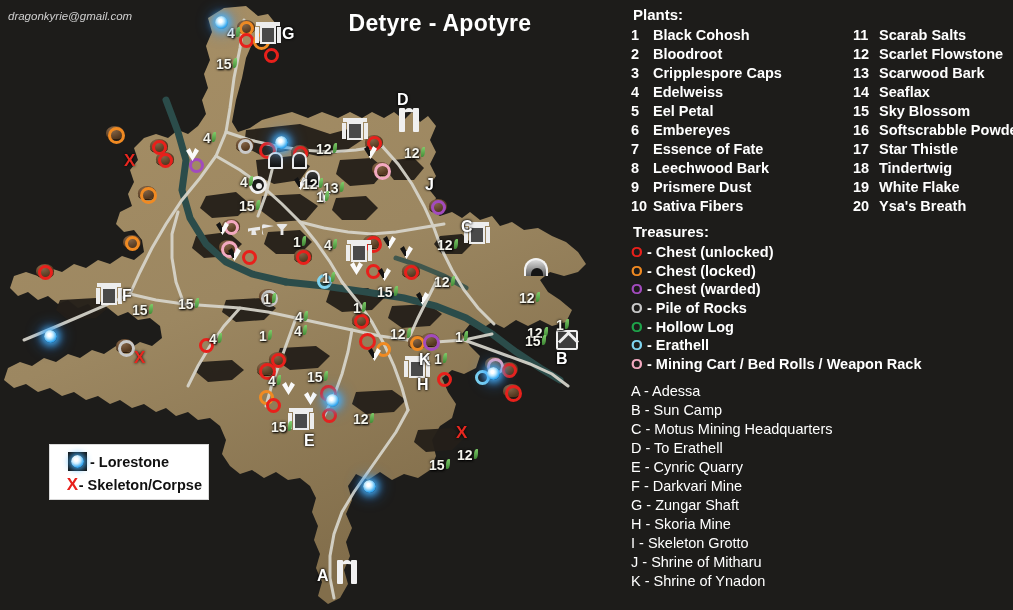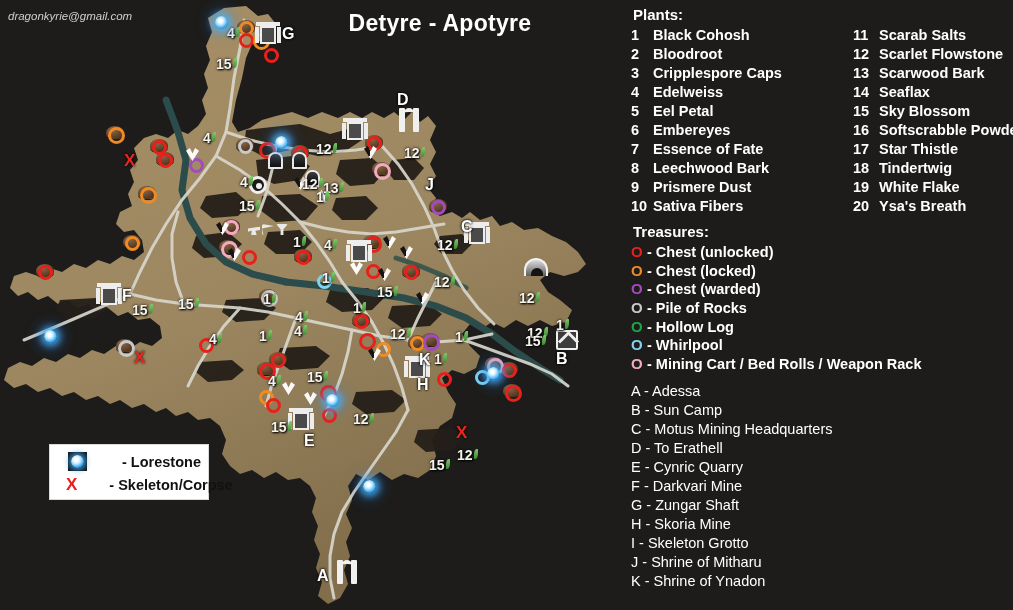--- a/index.html
+++ b/index.html
@@ -85,21 +85,21 @@
 
   
   #lorestone-legend{position:absolute;left:49px;top:444px;width:160px;height:56px;z-index:45;
     background:#ffffff;border:1px solid #d9d9d9;box-sizing:border-box;padding:5px 6px;}
   #lorestone-legend .row{display:flex;align-items:center;height:23px;}
   #lorestone-legend .sw{width:19px;height:19px;background:#111;position:relative;margin-left:12px;margin-right:3px;}
   #lorestone-legend .sw .orb{position:absolute;left:3px;top:3px;width:13px;height:13px;border-radius:50%;
     background:radial-gradient(circle at 40% 36%,#fff 15%,#cfeeff 35%,#3aaaf2 65%,#0a63b4 100%);
     box-shadow:0 0 6px 2px rgba(70,180,255,.9);}
   #lorestone-legend .xg{width:19px;text-align:center;color:#e8201b;font-size:17px;font-weight:bold;margin-left:10px;}
-  #lorestone-legend .lbl{font-size:14.5px;font-weight:bold;color:#111;white-space:nowrap;margin-left:32px;}
+  #lorestone-legend .lbl{font-size:14.5px;font-weight:bold;color:#111;white-space:nowrap;}
 
   
   #side-panel{position:absolute;left:623px;top:0;width:413px;height:610px;background:#1d1c1a;
     padding:6px 0 0 8px;box-sizing:border-box;}
   .sect-head{font-size:15px;font-weight:bold;color:#ffffff;margin:0 0 2px 2px;line-height:18px;}
   #plants-grid{display:grid;grid-template-columns:22px 200px 26px auto;row-gap:0;
     column-gap:0;margin-bottom:7px;}
   .pl-idx{font-size:14.5px;font-weight:bold;color:#fff;line-height:19px;text-align:left;}
   .pl-name{font-size:14.5px;font-weight:bold;color:#fff;line-height:19px;white-space:nowrap;}
   #treasure-list{margin-top:1px;}
@@ -500,21 +500,21 @@
         <div class="tr-row">
           <span class="tr-o" style="color: rgb(201, 201, 201);">O</span>
           <span class="tr-txt">- Pile of Rocks</span>
         </div>
         <div class="tr-row">
           <span class="tr-o" style="color: rgb(30, 163, 74);">O</span>
           <span class="tr-txt">- Hollow Log</span>
         </div>
         <div class="tr-row">
           <span class="tr-o" style="color: rgb(127, 212, 240);">O</span>
-          <span class="tr-txt">- Whirlpool</span>
+          <span class="tr-txt">- Erathell</span>
         </div>
         <div class="tr-row">
           <span class="tr-o" style="color: rgb(243, 169, 192);">O</span>
           <span class="tr-txt">- Mining Cart / Bed Rolls / Weapon Rack</span>
         </div>
       </div>
 
     <div id="loc-list">
         <div class="loc-row">A - Adessa</div>
         <div class="loc-row">B - Sun Camp</div>

